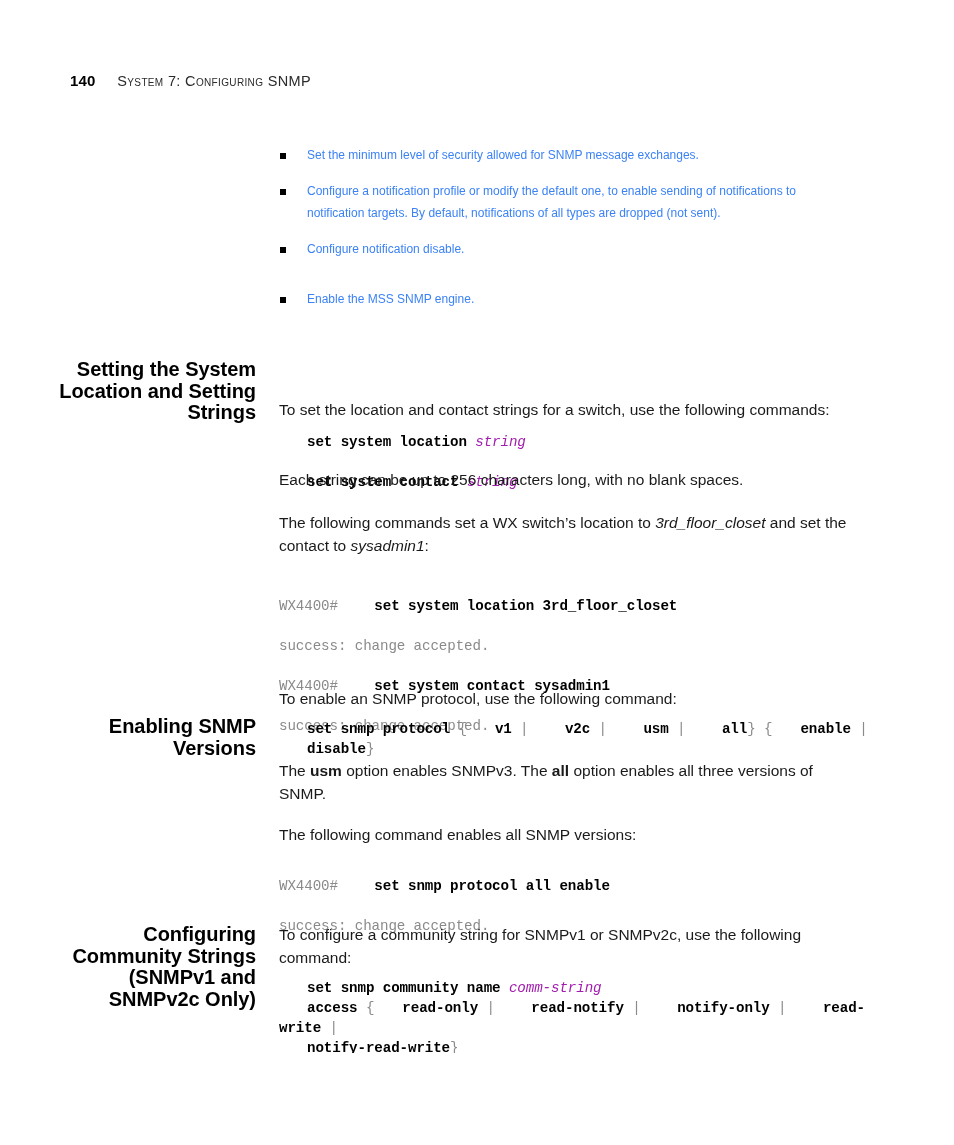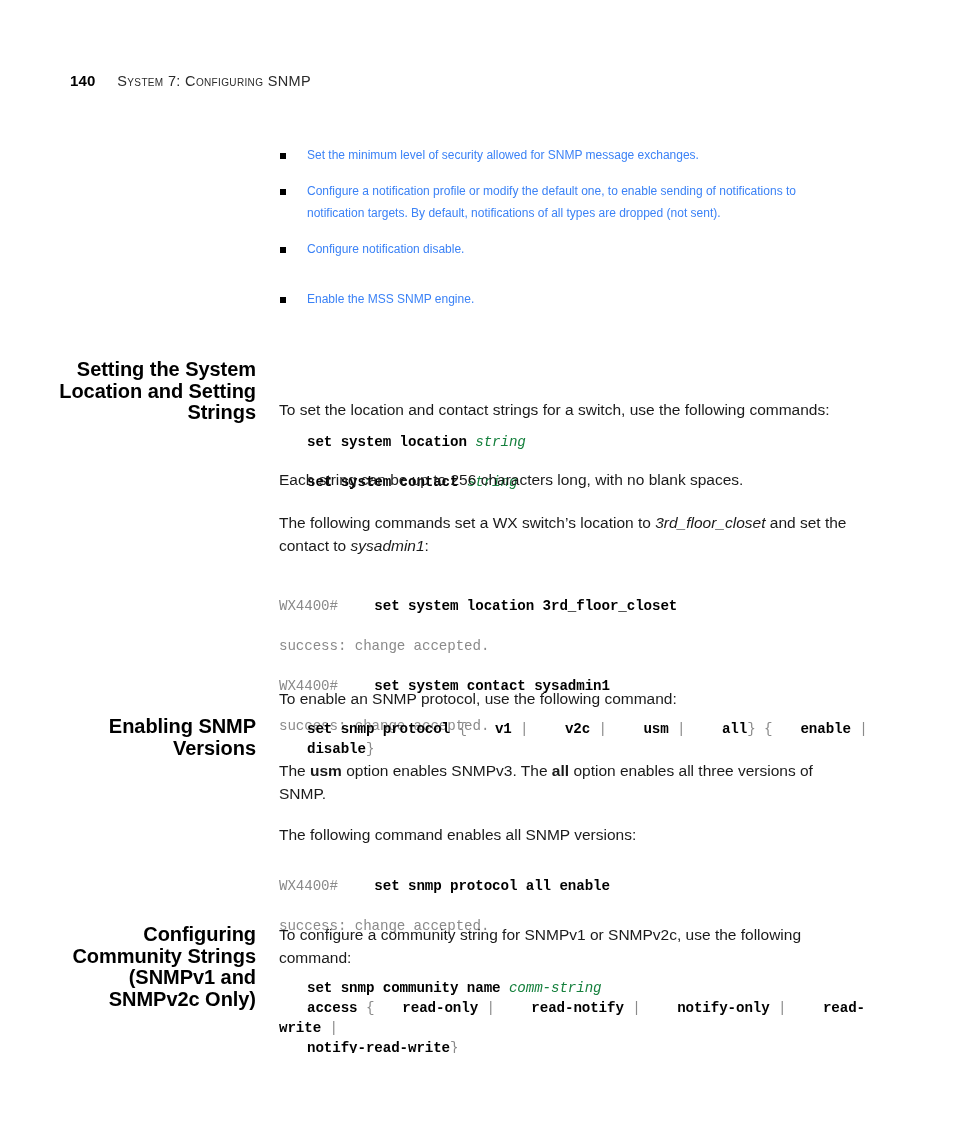--- a/index.html
+++ b/index.html
@@ -111,21 +111,21 @@
     white-space: pre-wrap;
     letter-spacing: -0.1px;
   }
   .code .k {           
     font-weight: bold;
     color: #000;
     margin-left: 28px;
   }
   .code .var {         
     font-style: italic;
-    color: #15803d;
+    color: #a21caf;
     font-weight: normal;
   }
   .code .punct {       
     color: #8a8a8a;
     font-weight: normal;
   }
   .code .prompt {      
     color: #8a8a8a;
     font-weight: normal;
     text-align: right;

